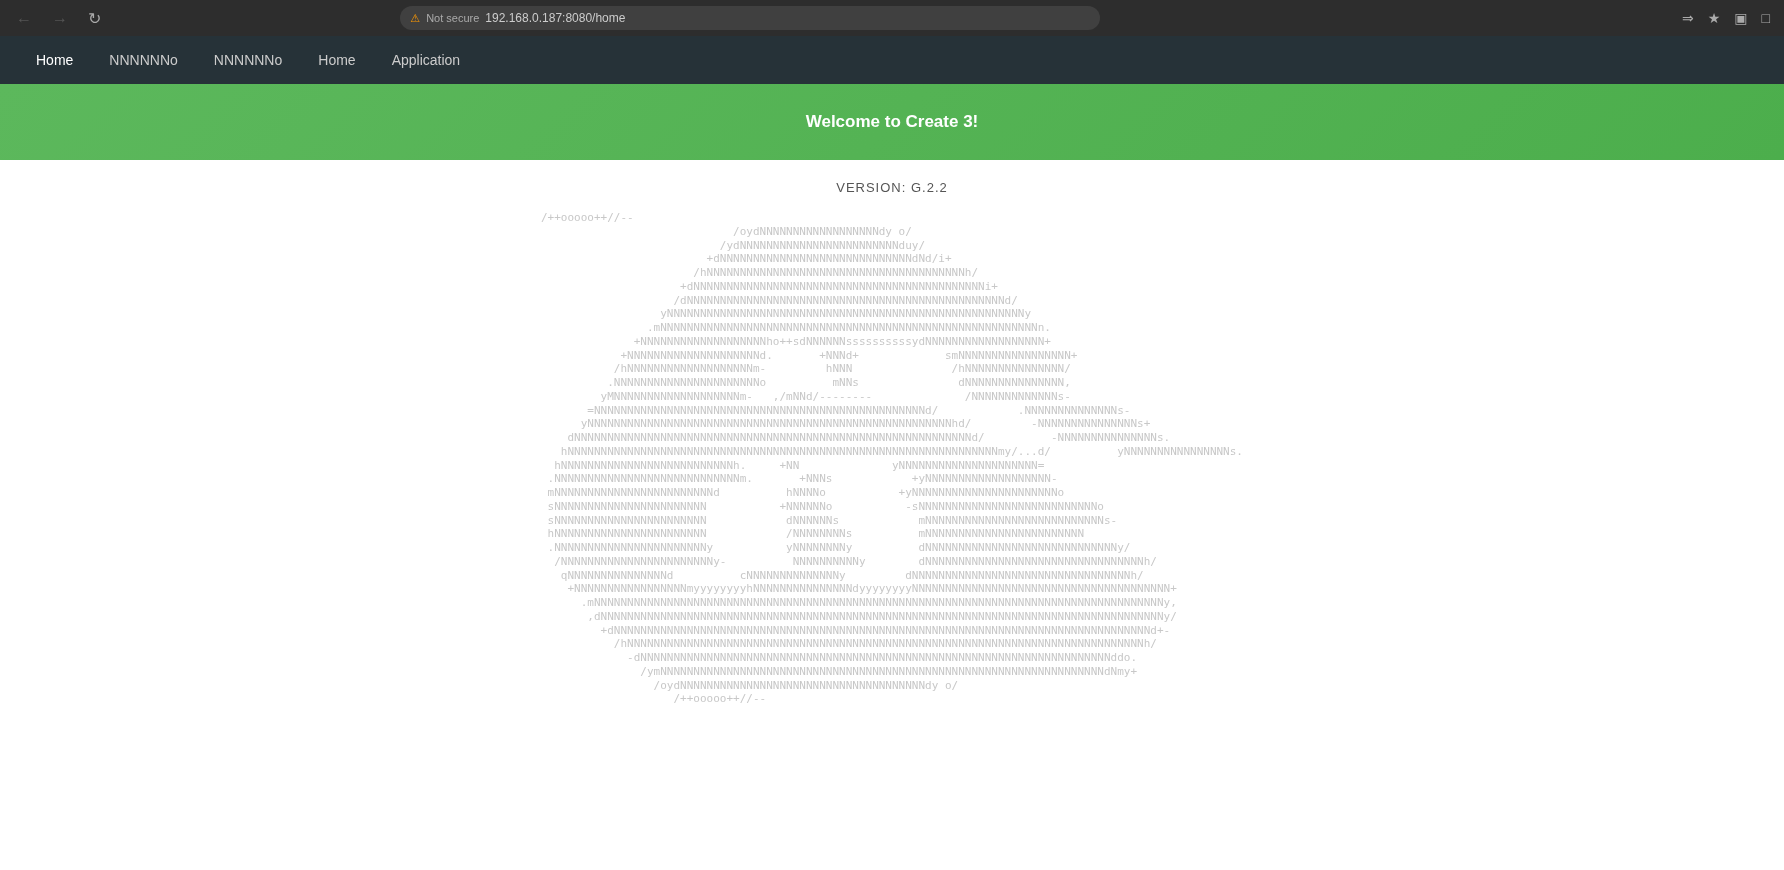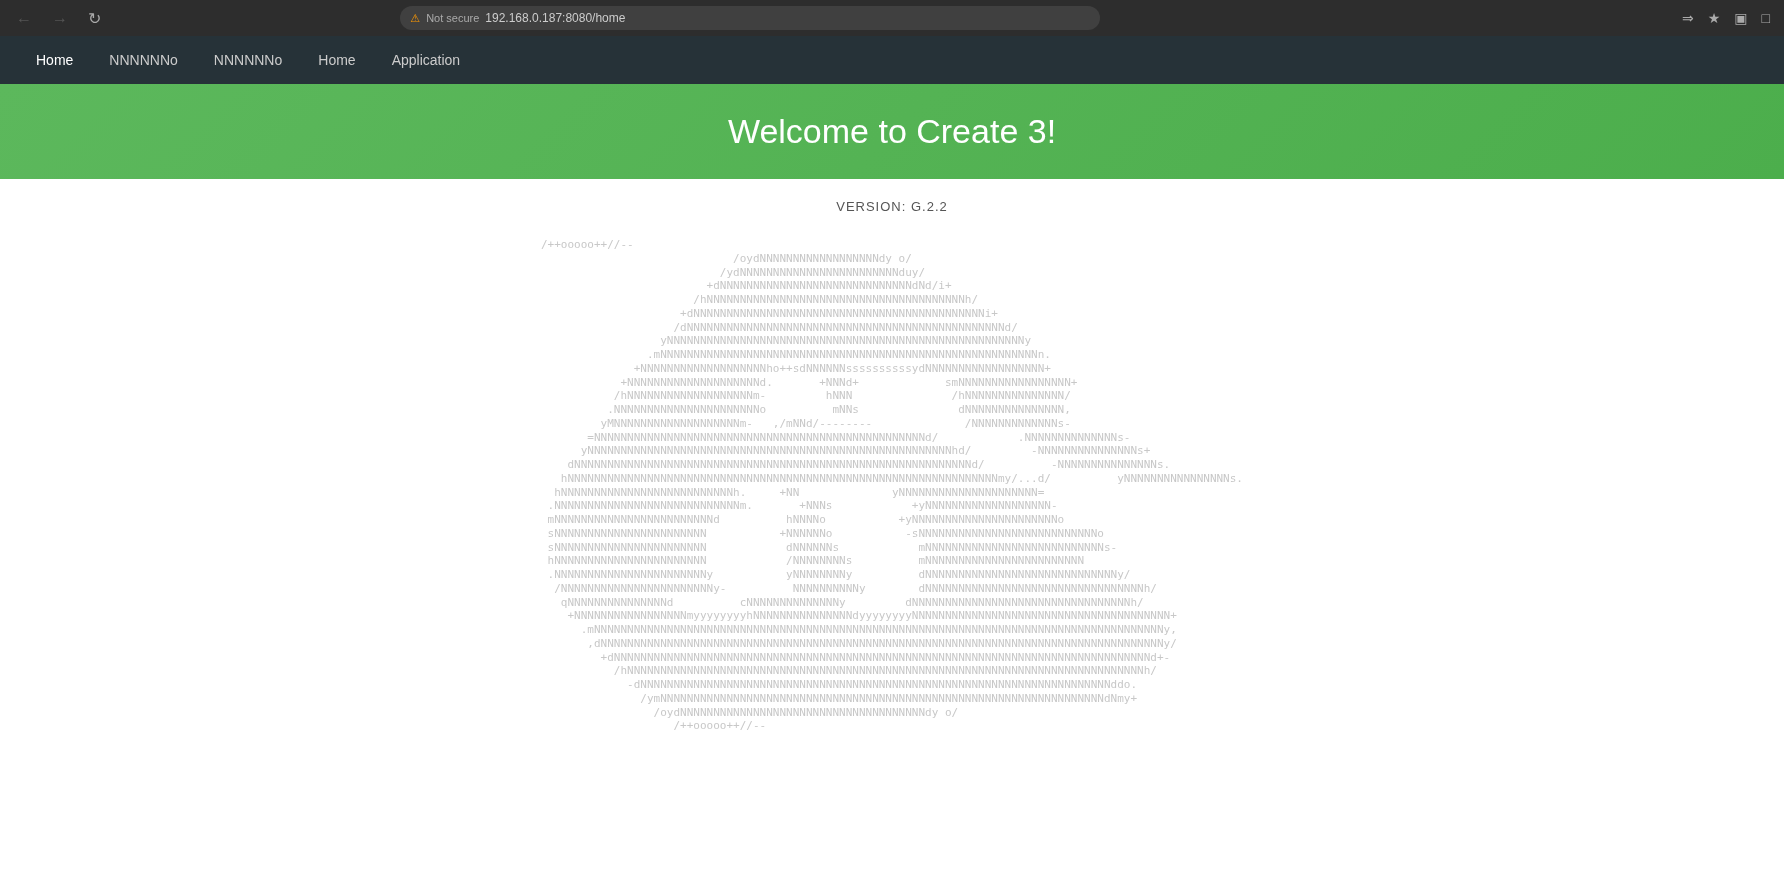--- a/index.html
+++ b/index.html
@@ -83,34 +83,34 @@
     .nav-item.active { color: #fff; }
 
     
     .hero-banner {
       background: linear-gradient(135deg, #5cb85c, #4cae4c);
       padding: 28px 20px;
       text-align: center;
     }
     .hero-title {
       color: #fff;
-      font-size: 34px;
-      font-weight: normal;
+      font-size: 17px;
+      font-weight: bold;
     }
 
     
     .main-content {
       background: #fff;
       padding: 20px;
       text-align: center;
     }
     .version-text {
       font-size: 13px;
       color: #555;
-      margin-bottom: 24px;
+      margin-bottom: 16px;
       letter-spacing: 1px;
     }
     .ascii-art {
       font-family: monospace;
       font-size: 11px;
       line-height: 1.25;
       color: #c8c8c8;
       white-space: pre;
       display: inline-block;
       text-align: left;

